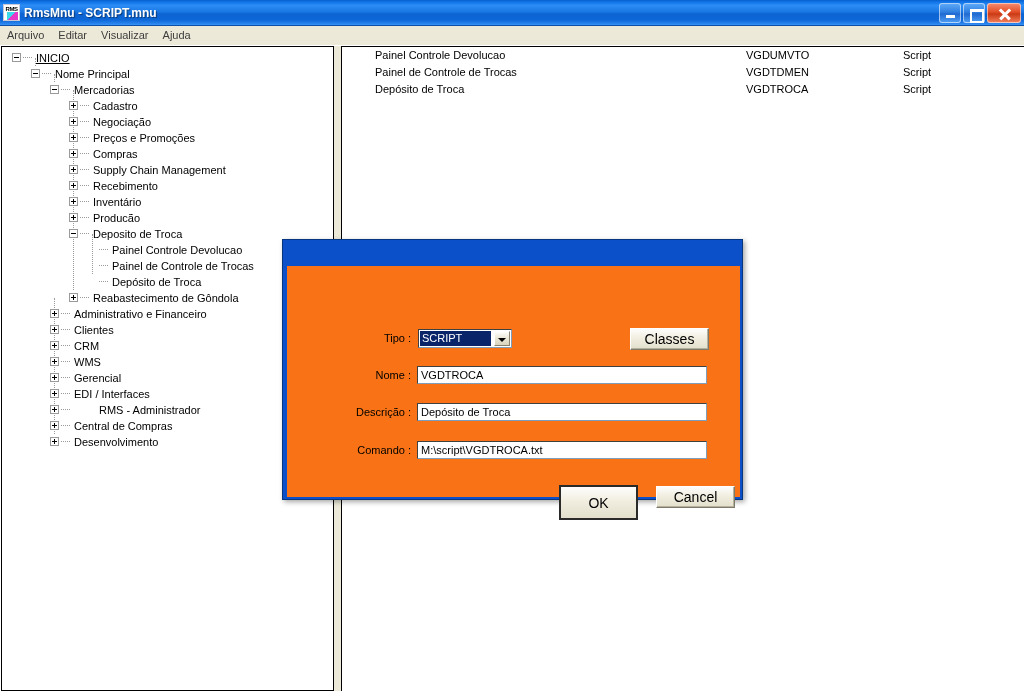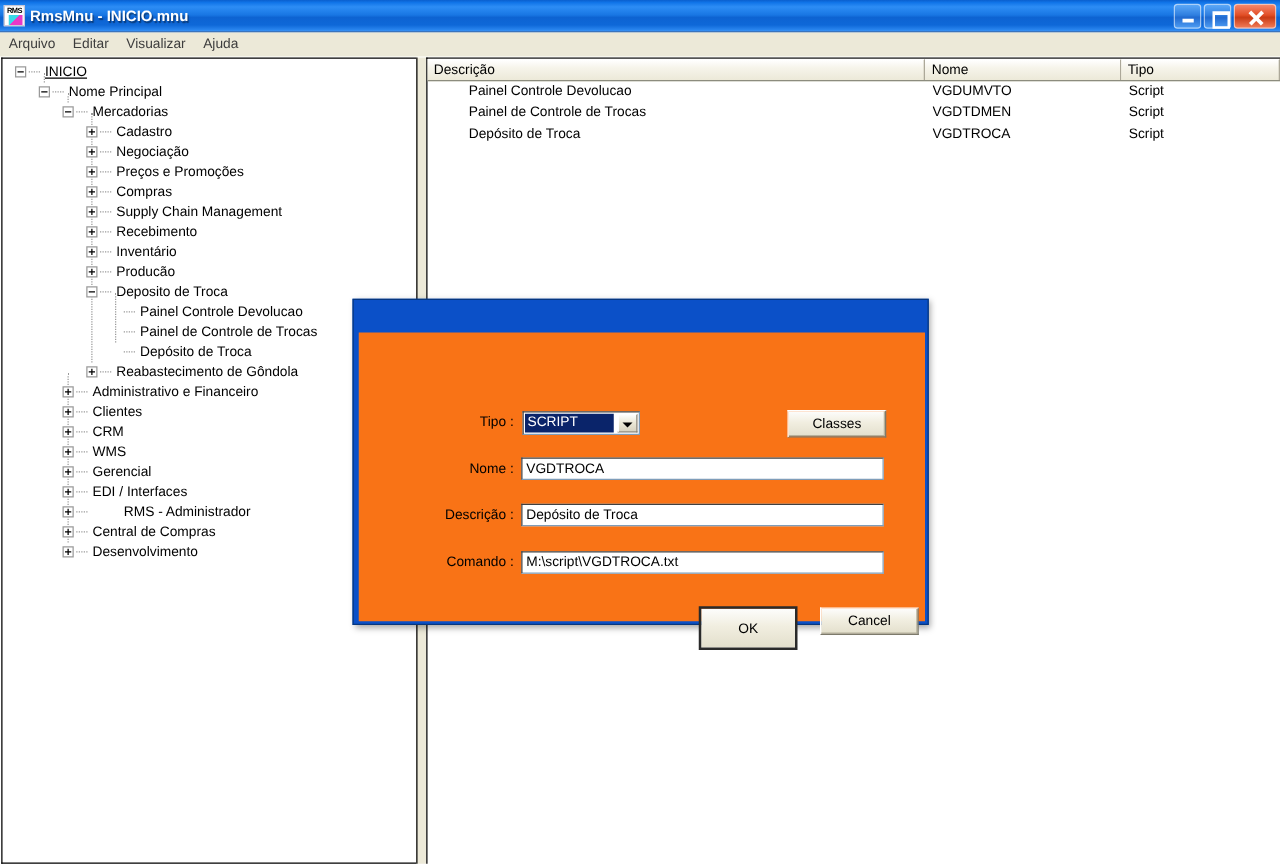--- a/index.html
+++ b/index.html
@@ -221,35 +221,35 @@
     content: ""; position: absolute; left: 3px; top: 6px;
     border-left: 4px solid transparent; border-right: 4px solid transparent;
     border-top: 4px solid #000;
   }
   .btn {
     position: absolute;
     background: linear-gradient(to bottom, #fdfdfc 0%, #f1eee0 45%, #e3dfcc 100%);
     border: 1px solid #ffffff;
     border-right-color: #7d7a6b; border-bottom-color: #7d7a6b;
     box-shadow: inset -1px -1px 0 #b6b19c;
-    font-size: 11px; color: #000;
+    font-size: 14px; color: #000;
     text-align: center;
     display: flex; align-items: center; justify-content: center;
   }
   .btn.default { border: 2px solid #2a2a2a; box-shadow: none; }
 </style>
 </head>
 <body>
 
 <div id="titlebar">
   <div id="app-icon">
     <div class="rms">RMS</div>
     <div class="blob"></div>
   </div>
-  <div id="title-text">RmsMnu - INICIO.mnu</div>
+  <div id="title-text">RmsMnu - SCRIPT.mnu</div>
   <div id="win-buttons">
     <div class="winbtn min"></div>
     <div class="winbtn max"></div>
     <div class="winbtn close">
       <span class="x1"></span>
         <span class="x2"></span>
     </div>
   </div>
 </div>
 
@@ -388,25 +388,20 @@
         <div class="exp plus" style="left: 48px;"></div>
         <div class="dots" style="left: 59px;"></div>
         <span class="lbl" style="left: 72px;">Desenvolvimento</span>
       </div>
     </div>
 </div>
 
 <div id="splitter"></div>
 
 <div id="list-pane">
-  <div id="lv-header">
-      <div class="hcell" style="width: 399px;">Descrição</div>
-      <div class="hcell" style="width: 157px;">Nome</div>
-      <div class="hcell" style="width: 127px;">Tipo</div>
-    </div>
   <div id="lv-body">
       <div class="lv-row">
         <div class="c" style="left: 33px; width: 391px;">Painel Controle Devolucao</div>
         <div class="c" style="left: 404px; width: 149px;">VGDUMVTO</div>
         <div class="c" style="left: 561px; width: 119px;">Script</div>
       </div>
       <div class="lv-row">
         <div class="c" style="left: 33px; width: 391px;">Painel de Controle de Trocas</div>
         <div class="c" style="left: 404px; width: 149px;">VGDTDMEN</div>
         <div class="c" style="left: 561px; width: 119px;">Script</div>

